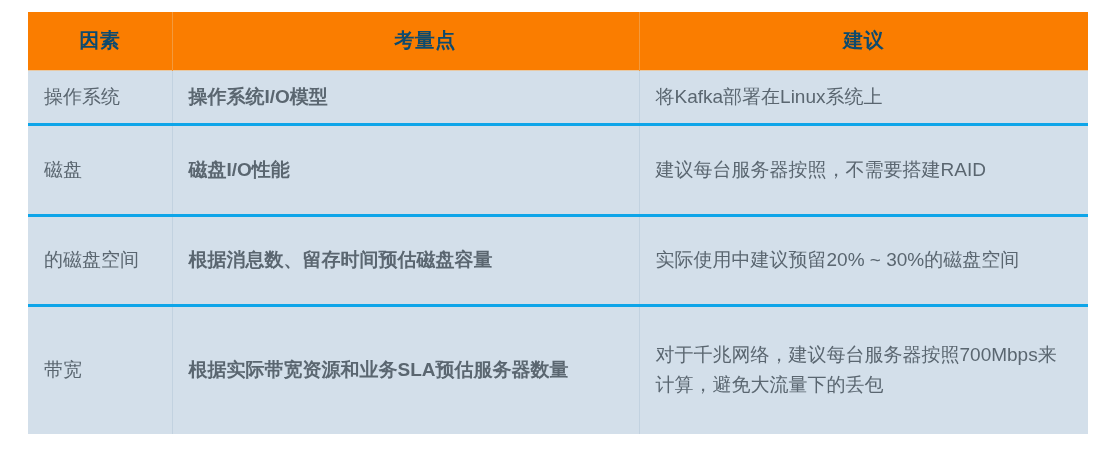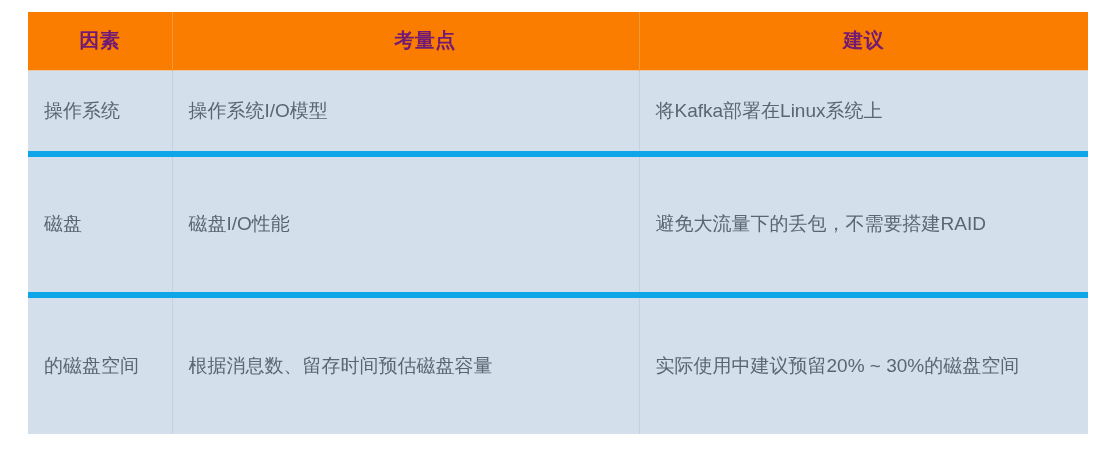--- a/index.html
+++ b/index.html
@@ -42,21 +42,21 @@
   table.factor-table col.c2 { width: 467px; }
   table.factor-table col.c3 { width: 449px; }
 
   thead tr.head-row {
     background: #fa7d00;
     height: 58px;
   }
 
   thead th {
     background: #fa7d00;
-    color: #701a75;
+    color: #0c4a6e;
     font-size: 20px;
     font-weight: bold;
     text-align: center;
     vertical-align: middle;
     padding: 0;
     border: none;
     letter-spacing: 0.5px;
   }
 
   thead th.h1 { border-right: 1px solid #f39a3d; }
@@ -66,39 +66,40 @@
     background: #d3dfea;
   }
 
   tbody td {
     background: #d3dfea;
     color: #5a6670;
     font-size: 19px;
     line-height: 30px;
     vertical-align: middle;
     padding: 10px 14px 10px 16px;
-    border-top: 6px solid #0ea5e9;
+    border-top: 3px solid #0ea5e9;
     border-right: 1px solid #c2d2e0;
     border-bottom: none;
     border-left: none;
     text-align: left;
     word-break: break-word;
   }
 
   tbody tr:first-child td {
     border-top: 1px solid #e8c9a4;
   }
 
   tbody td.col-factor {
     padding-right: 8px;
     margin-top: 28px;
   }
 
   tbody td.col-note {
     border-right: 1px solid #c2d2e0;
+    font-weight: bold;
   }
 
   tbody td.col-advice {
     border-right: none;
     padding-right: 18px;
   }
 
   tbody tr.r1 { height: 54px; }
   tbody tr.r2 { height: 91px; }
   tbody tr.r3 { height: 90px; }
@@ -124,23 +125,28 @@
       </thead>
       <tbody>
         <tr class="r1">
           <td class="col-factor">操作系统</td>
           <td class="col-note">操作系统I/O模型</td>
           <td class="col-advice">将Kafka部署在Linux系统上</td>
         </tr>
         <tr class="r2">
           <td class="col-factor">磁盘</td>
           <td class="col-note">磁盘I/O性能</td>
-          <td class="col-advice">避免大流量下的丢包，不需要搭建RAID</td>
+          <td class="col-advice">建议每台服务器按照，不需要搭建RAID</td>
         </tr>
         <tr class="r3">
           <td class="col-factor">的磁盘空间</td>
           <td class="col-note">根据消息数、留存时间预估磁盘容量</td>
           <td class="col-advice">实际使用中建议预留20% ~ 30%的磁盘空间</td>
+        </tr>
+        <tr class="r4">
+          <td class="col-factor">带宽</td>
+          <td class="col-note">根据实际带宽资源和业务SLA预估服务器数量</td>
+          <td class="col-advice">对于千兆网络，建议每台服务器按照700Mbps来计算，避免大流量下的丢包</td>
         </tr>
       </tbody>
     </table>
   </div>
 </div>
 
 </body></html>

